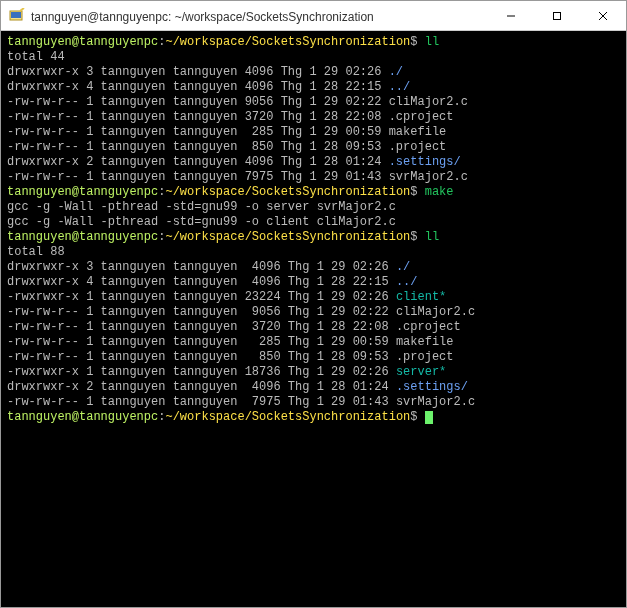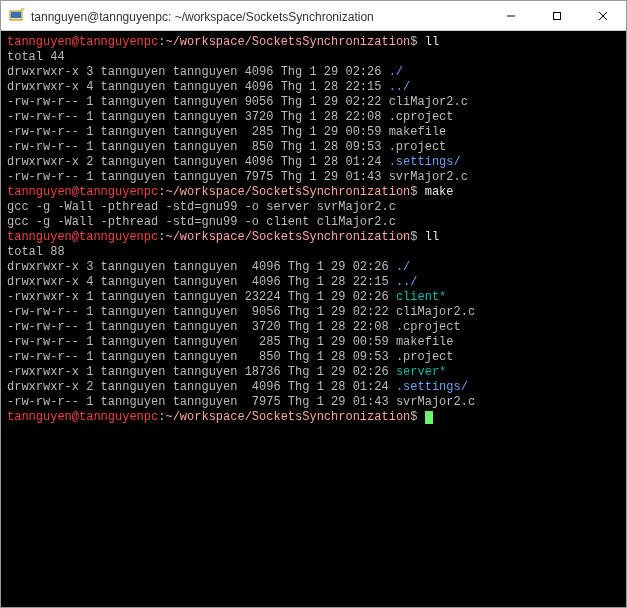--- a/index.html
+++ b/index.html
@@ -45,23 +45,23 @@
     background: #000;
     color: #bbb;
     width: 100%;
     height: calc(100% - 30px);
     padding: 4px 6px;
     line-height: 1.25;
     white-space: pre;
     overflow: hidden;
   }
   .line { display: block; }
-  .prompt { color: #ef4444; }
-  .path { color: #fca5a5; }
-  .cmd { color: #e5e5e5; }
+  .prompt { color: #bef264; }
+  .path { color: #fde047; }
+  .cmd { color: #22c55e; }
   .out { color: #bbb; }
   .dir { color: #6ca0f2; }
   .exec { color: #14b8a6; }
   .cursor {
     display: inline-block;
     width: 8px; height: 13px;
     background: #6cf26c;
     vertical-align: text-bottom;
   }
 </style>

